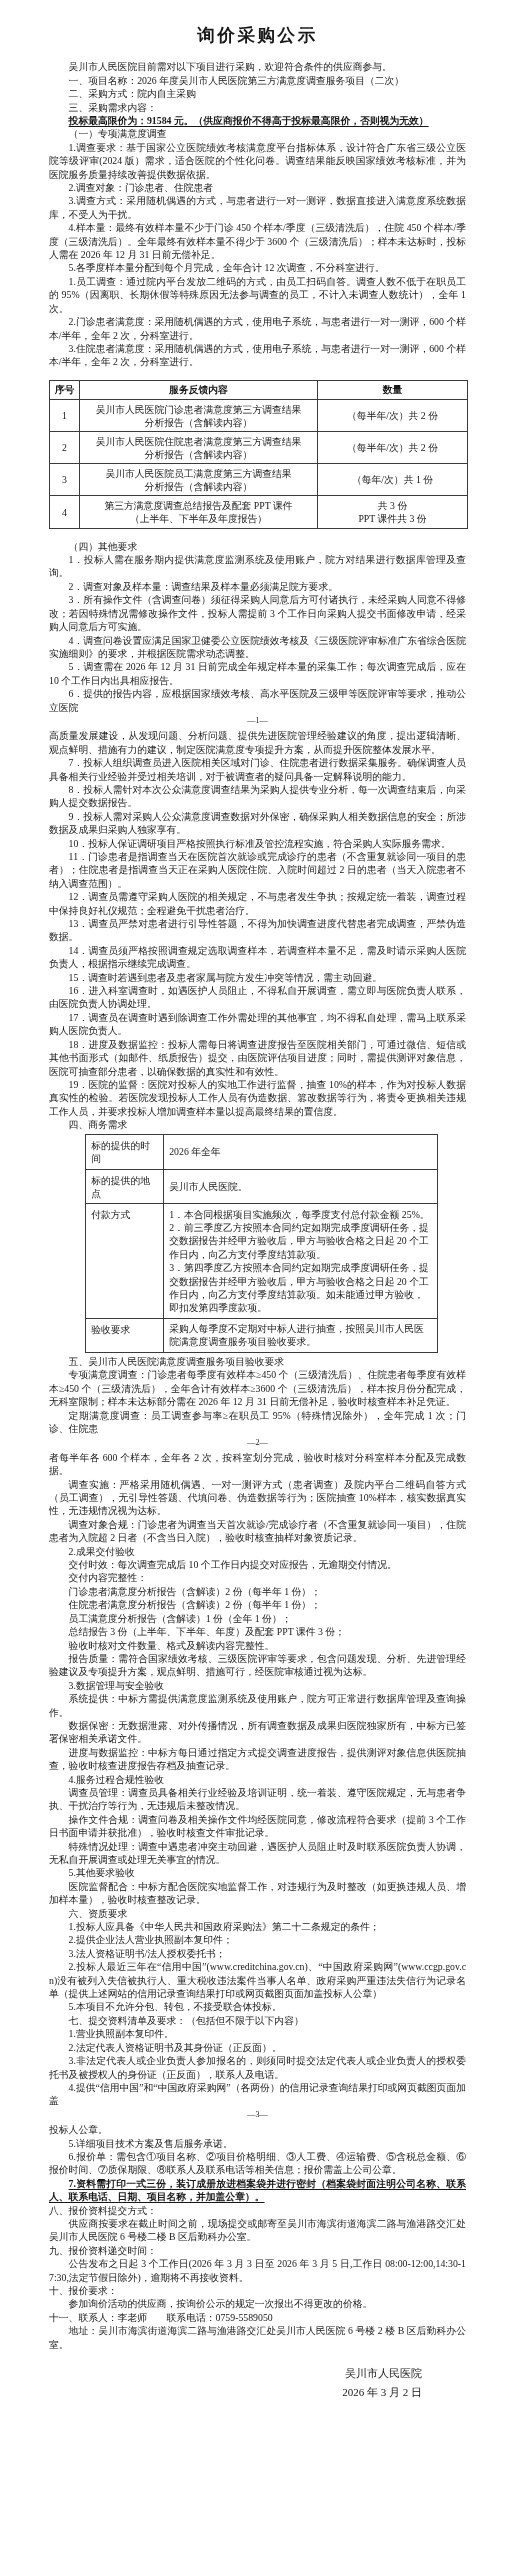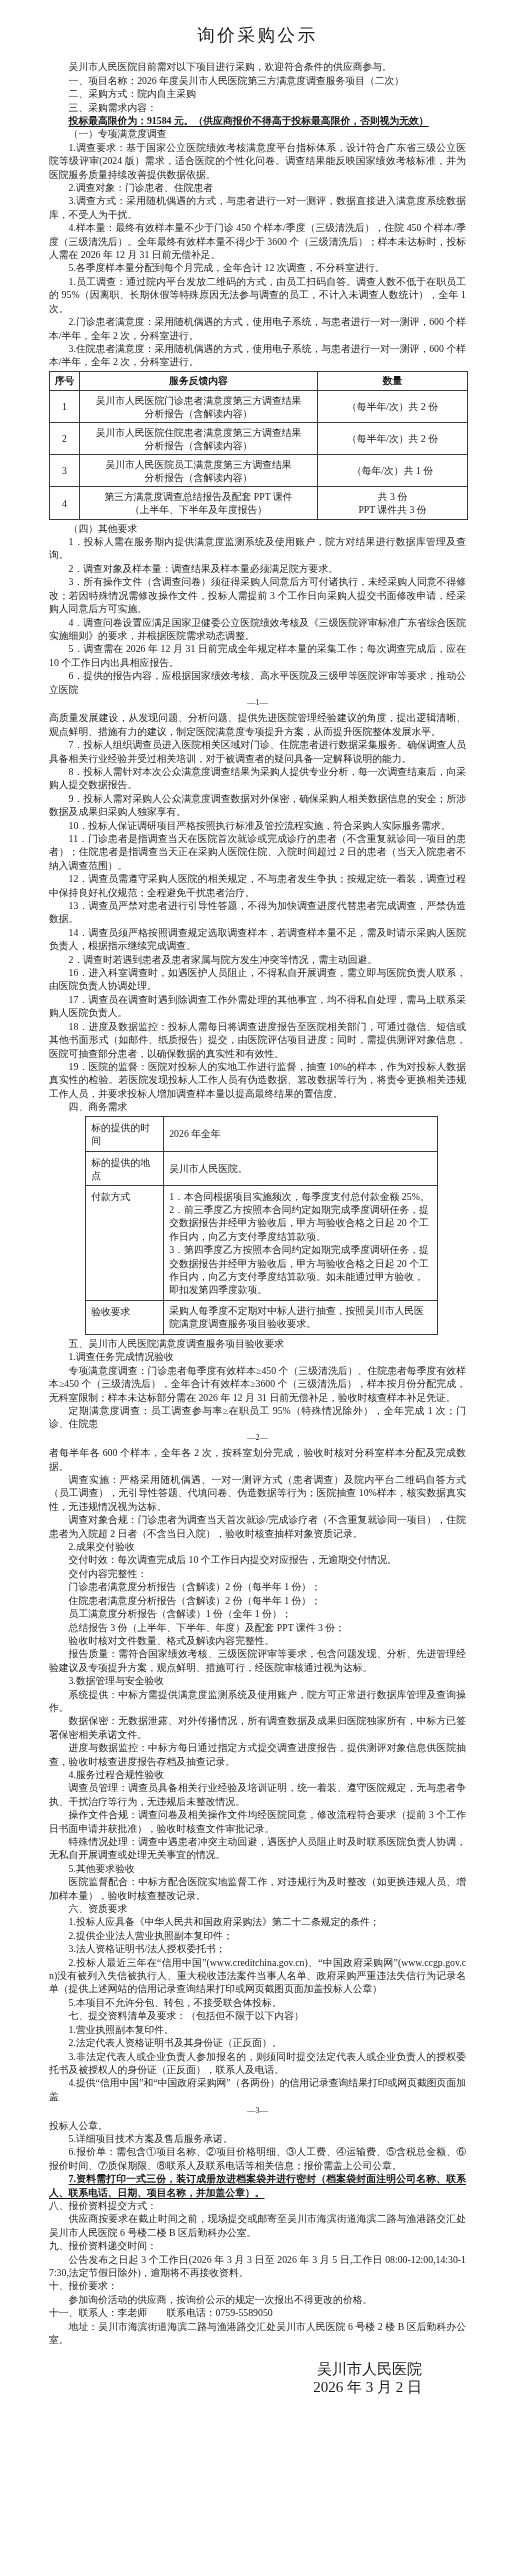--- a/index.html
+++ b/index.html
@@ -3,36 +3,36 @@
 <meta charset="utf-8">
 <style>
   html,body { margin:0; padding:0; background:#ececec; }
   .doc {
     width:515px; height:3845px; margin:0 auto; background:#ffffff;
     outline:0.5px solid #c9c9c9; overflow:hidden; position:relative;
     font-family:"Liberation Serif","DejaVu Serif",serif; color:#181818;
   }
   .inner { padding:0 49px; }
   .title {
-    font-family:"Liberation Sans","DejaVu Sans",sans-serif; font-weight:400;
+    font-family:"Liberation Sans","DejaVu Sans",sans-serif; font-weight:700;
     font-size:17.5px; text-align:center; margin:23px 0 13.4px; letter-spacing:2.6px;
   }
   .para { font-size:9.8px; line-height:13.4px; margin:0; text-align:justify; text-indent:2em; word-break:break-all; }
   .noindent { text-indent:0; }
   .u { text-decoration:underline; text-underline-offset:1.5px;font-weight:bold; }
   .pagenum { font-size:8.2px; text-align:center; line-height:12.4px; margin:1.5px 0; }
   table { border-collapse:collapse; }
   .pre { white-space:pre-line; }
-  .t1 { width:418px; margin:2px auto; table-layout:fixed; }
+  .t1 { width:418px; margin:11px auto; table-layout:fixed; }
   .t1 th,.t1 td { border:0.8px solid #3a3a3a; font-size:9.8px; line-height:13px; padding:2.6px 3.1px; text-align:center; vertical-align:middle; }
   .t1 th { font-weight:700; }
   .t2 { width:352px; margin:2.1px 0 2.1px 36px; table-layout:fixed; }
   .t2 td { border:0.8px solid #3a3a3a; font-size:9.8px; line-height:13.4px; padding:3.1px 5.2px; vertical-align:middle; text-align:left; word-break:break-all; }
   .t2 td.lbl { vertical-align:top; padding-top:4px; }
-  .sig { text-align:right; padding-right:44px; font-size:15px; line-height:18.5px; margin-top:13.4px; }
+  .sig { text-align:right; padding-right:44px; font-size:11px; line-height:18.5px; margin-top:13.4px; }
 </style>
 </head>
 <body>
 
 <div class="doc">
   <div class="inner">
     <h1 class="title">询价采购公示</h1>
 
     <div>
 
@@ -121,21 +121,21 @@
     <div>
 
     <p class="para">7．投标人组织调查员进入医院相关区域对门诊、住院患者进行数据采集服务。确保调查人员具备相关行业经验并受过相关培训，对于被调查者的疑问具备一定解释说明的能力。</p>
         <p class="para">8．投标人需针对本次公众满意度调查结果为采购人提供专业分析，每一次调查结束后，向采购人提交数据报告。</p>
         <p class="para">9．投标人需对采购人公众满意度调查数据对外保密，确保采购人相关数据信息的安全；所涉数据及成果归采购人独家享有。</p>
         <p class="para">10．投标人保证调研项目严格按照执行标准及管控流程实施，符合采购人实际服务需求。</p>
         <p class="para">11．门诊患者是指调查当天在医院首次就诊或完成诊疗的患者（不含重复就诊同一项目的患者）；住院患者是指调查当天正在采购人医院住院、入院时间超过 2 日的患者（当天入院患者不纳入调查范围）。</p>
         <p class="para">12．调查员需遵守采购人医院的相关规定，不与患者发生争执；按规定统一着装，调查过程中保持良好礼仪规范；全程避免干扰患者治疗。</p>
         <p class="para">13．调查员严禁对患者进行引导性答题，不得为加快调查进度代替患者完成调查，严禁伪造数据。</p>
         <p class="para">14．调查员须严格按照调查规定选取调查样本，若调查样本量不足，需及时请示采购人医院负责人，根据指示继续完成调查。</p>
-        <p class="para">2．调查时若遇到患者及患者家属与院方发生冲突等情况，需主动回避。</p>
+        <p class="para">15．调查时若遇到患者及患者家属与院方发生冲突等情况，需主动回避。</p>
         <p class="para">16．进入科室调查时，如遇医护人员阻止，不得私自开展调查，需立即与医院负责人联系，由医院负责人协调处理。</p>
         <p class="para">17．调查员在调查时遇到除调查工作外需处理的其他事宜，均不得私自处理，需马上联系采购人医院负责人。</p>
         <p class="para">18．进度及数据监控：投标人需每日将调查进度报告至医院相关部门，可通过微信、短信或其他书面形式（如邮件、纸质报告）提交，由医院评估项目进度；同时，需提供测评对象信息，医院可抽查部分患者，以确保数据的真实性和有效性。</p>
         <p class="para">19．医院的监督：医院对投标人的实地工作进行监督，抽查 10%的样本，作为对投标人数据真实性的检验。若医院发现投标人工作人员有伪造数据、篡改数据等行为，将责令更换相关违规工作人员，并要求投标人增加调查样本量以提高最终结果的置信度。</p>
         <p class="para">四、商务需求</p>
       </div>
 
     <table class="t2">
       <colgroup>
           <col style="width:78px">
@@ -163,21 +163,20 @@
           <tr>
             <td class="lbl">验收要求</td>
             <td class="pre">采购人每季度不定期对中标人进行抽查，按照吴川市人民医院满意度调查服务项目验收要求。</td>
           </tr>
         </tbody>
     </table>
 
     <div>
 
     <p class="para">五、吴川市人民医院满意度调查服务项目验收要求</p>
-        <p class="para">1.调查任务完成情况验收</p>
         <p class="para">专项满意度调查：门诊患者每季度有效样本≥450 个（三级清洗后）、住院患者每季度有效样本≥450 个（三级清洗后），全年合计有效样本≥3600 个（三级清洗后），样本按月份分配完成，无科室限制；样本未达标部分需在 2026 年 12 月 31 日前无偿补足，验收时核查样本补足凭证。</p>
         <p class="para">定期满意度调查：员工调查参与率≥在职员工 95%（特殊情况除外），全年完成 1 次；门诊、住院患</p>
       </div>
 
     <div class="pagenum">—2—</div>
 
     <p class="para noindent">者每半年各 600 个样本，全年各 2 次，按科室划分完成，验收时核对分科室样本分配及完成数据。</p>
 
     <div>
 

